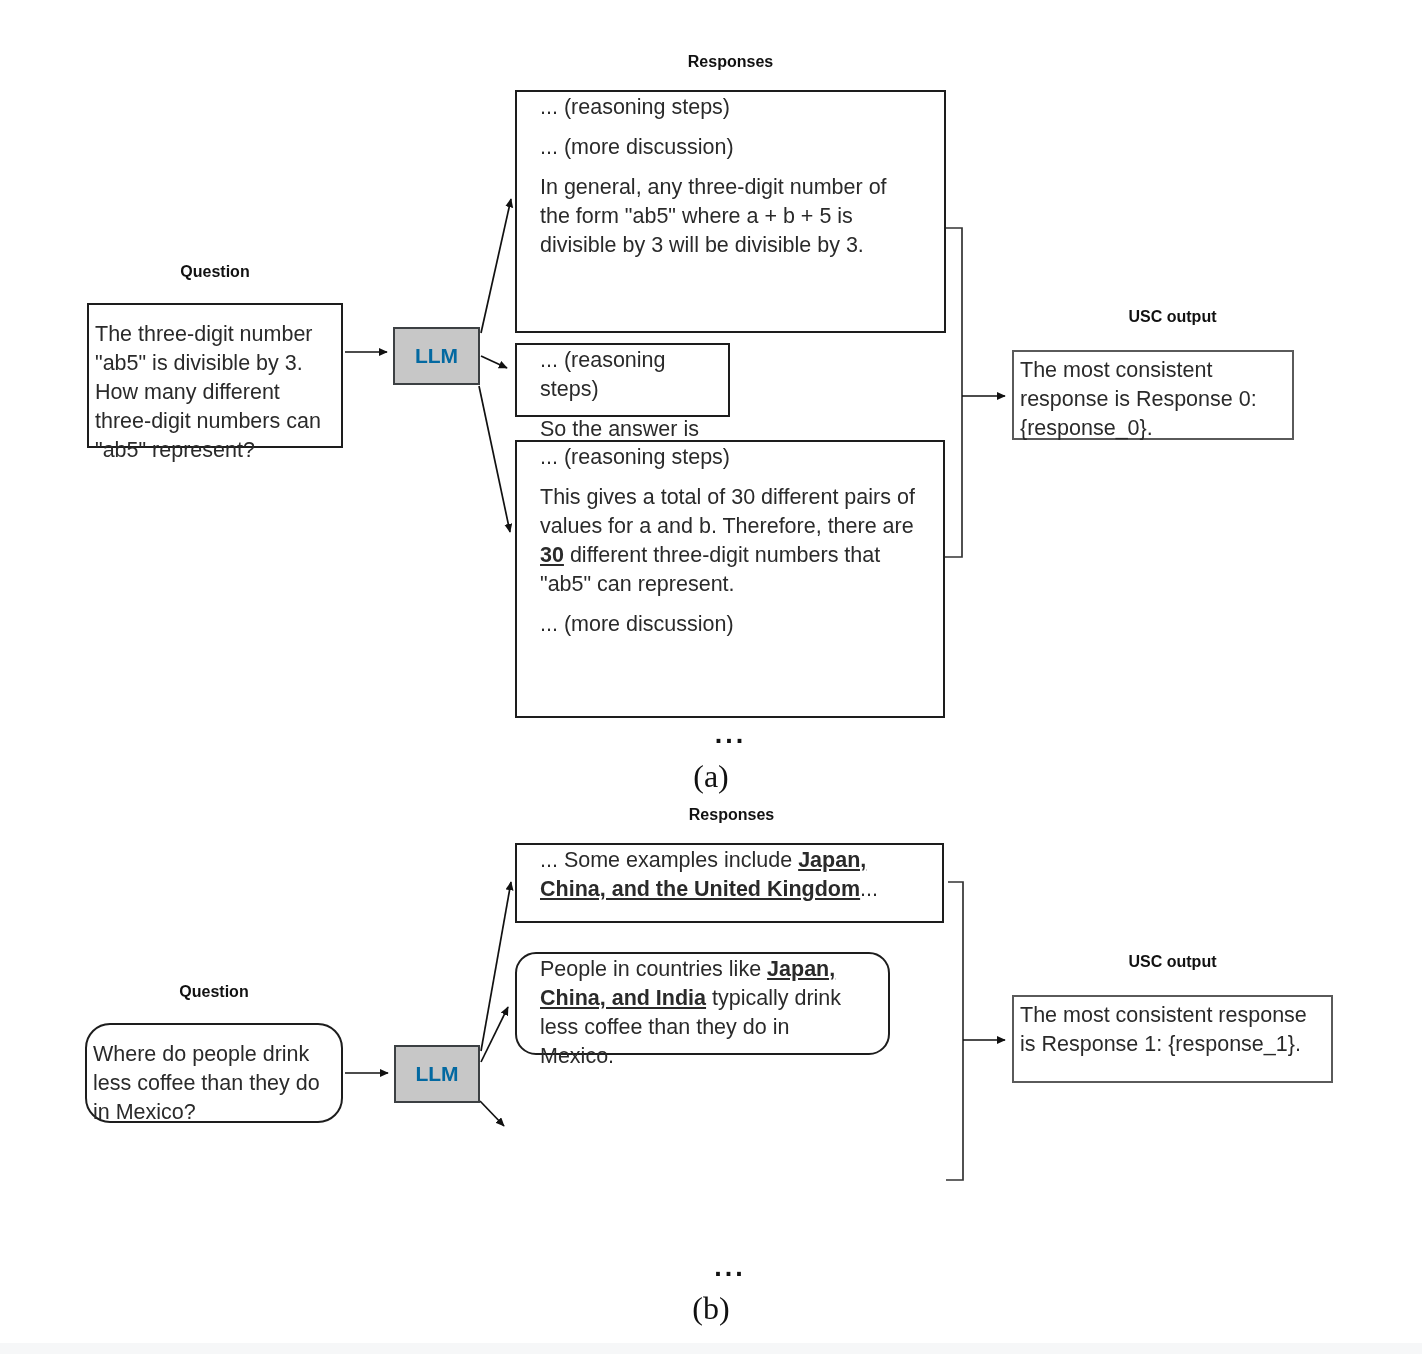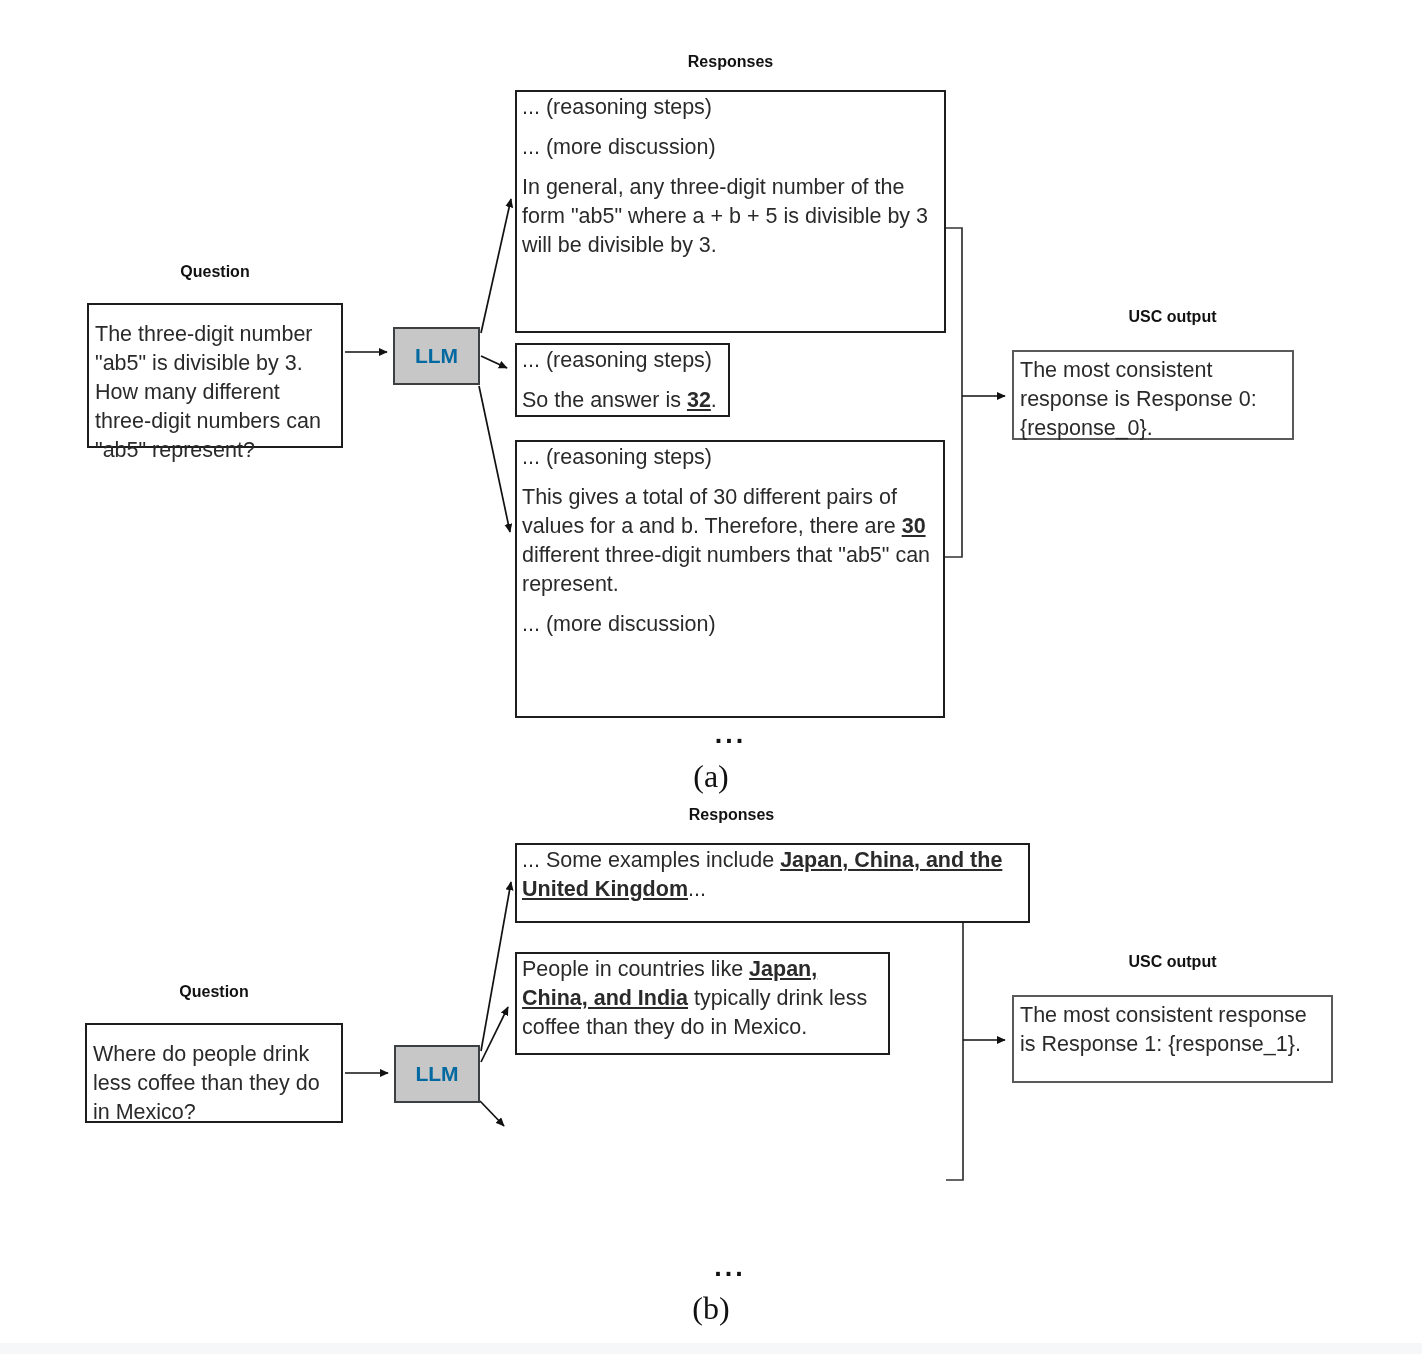--- a/index.html
+++ b/index.html
@@ -15,21 +15,21 @@
   .arrow-layer{position:absolute;left:0;top:0;width:1422px;height:1354px;pointer-events:none;}
   .box{
     position:absolute;
     background:#ffffff;
     border:2px solid #1d1d1d;
     box-sizing:border-box;
     font-size:21.5px;
     line-height:29px;
     color:#2a2a2a;
   }
-  .rbox{padding:1px 5px;}
+  .rbox{padding:1px 23px;}
   .rbox p{margin:0 0 11px 0;}
   .rbox p:last-child{margin-bottom:0;}
   .bu{font-weight:700;text-decoration:underline;}
   .qbox{padding:15px 6px;white-space:pre-line;}
   .uscbox{padding:4px 6px;border-color:#5a5a5a;}
   .llm{
     position:absolute;
     background:#c7c7c7;
     border:2.5px solid #3c4043;
     box-sizing:border-box;
@@ -118,31 +118,31 @@
   <div class="heading" style="left:1012px;top:308px;width:321px;">USC output</div>
 
   <div class="box uscbox" style="left:1012px;top:350px;width:282px;height:90px;">The most consistent response is Response 0: {response_0}.</div>
 
   <div class="caption" style="top:758px;">(a)</div>
 
   <div class="heading" style="left:515px;top:806px;width:433px;">Responses</div>
 
   <div class="heading" style="left:85px;top:983px;width:258px;">Question</div>
 
-  <div class="box qbox" style="left:85px;top:1023px;width:258px;height:100px;">Where do people drink
+  <div class="box qbox" style="left:85px;top:1023px;width:258px;height:100px;border-radius:25px;">Where do people drink
 less coffee than they do
 in Mexico?</div>
 
   <div class="llm" style="left:394px;top:1045px;width:86px;height:58px;">LLM</div>
 
-  <div class="box rbox" style="left:515px;top:843px;width:515px;height:80px;">
+  <div class="box rbox" style="left:515px;top:843px;width:429px;height:80px;">
       <p><span>... Some examples include </span><span class="bu">Japan, China, and the United Kingdom</span><span>...</span></p>
     </div>
 
-  <div class="box rbox" style="left:515px;top:952px;width:375px;height:103px;">
+  <div class="box rbox" style="left:515px;top:952px;width:375px;height:103px;border-radius:21px;">
       <p><span>People in countries like </span><span class="bu">Japan, China, and India</span><span> typically drink less coffee than they do in Mexico.</span></p>
     </div>
 
 
   <div class="dots" style="left:515px;top:1258px;width:430px;">...</div>
 
   <div class="heading" style="left:1012px;top:953px;width:321px;">USC output</div>
 
   <div class="box uscbox" style="left:1012px;top:995px;width:321px;height:88px;">The most consistent response is Response 1: {response_1}.</div>
 

